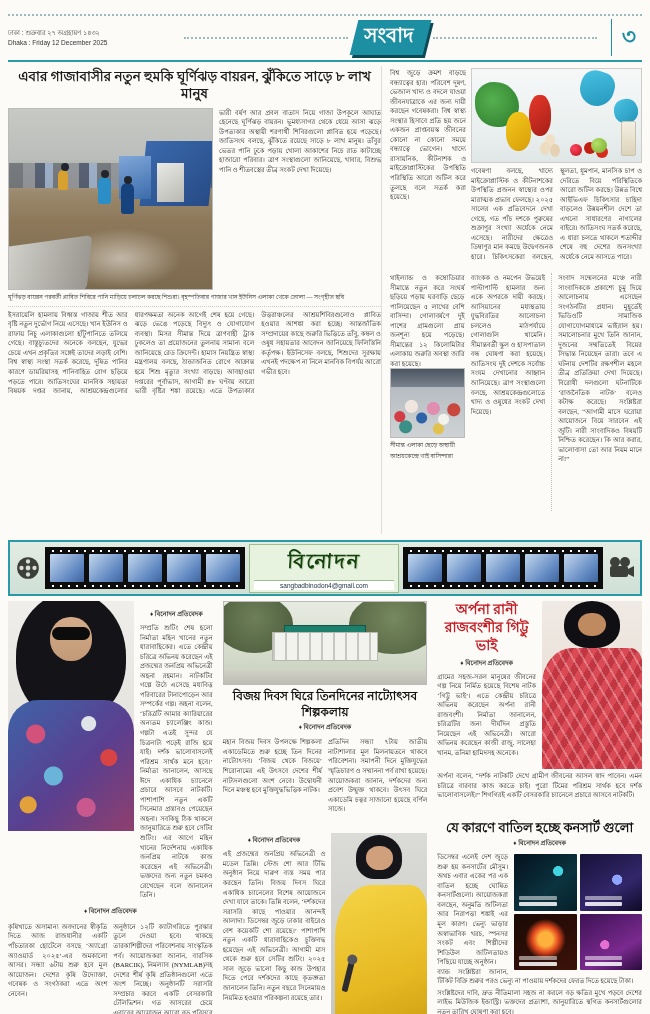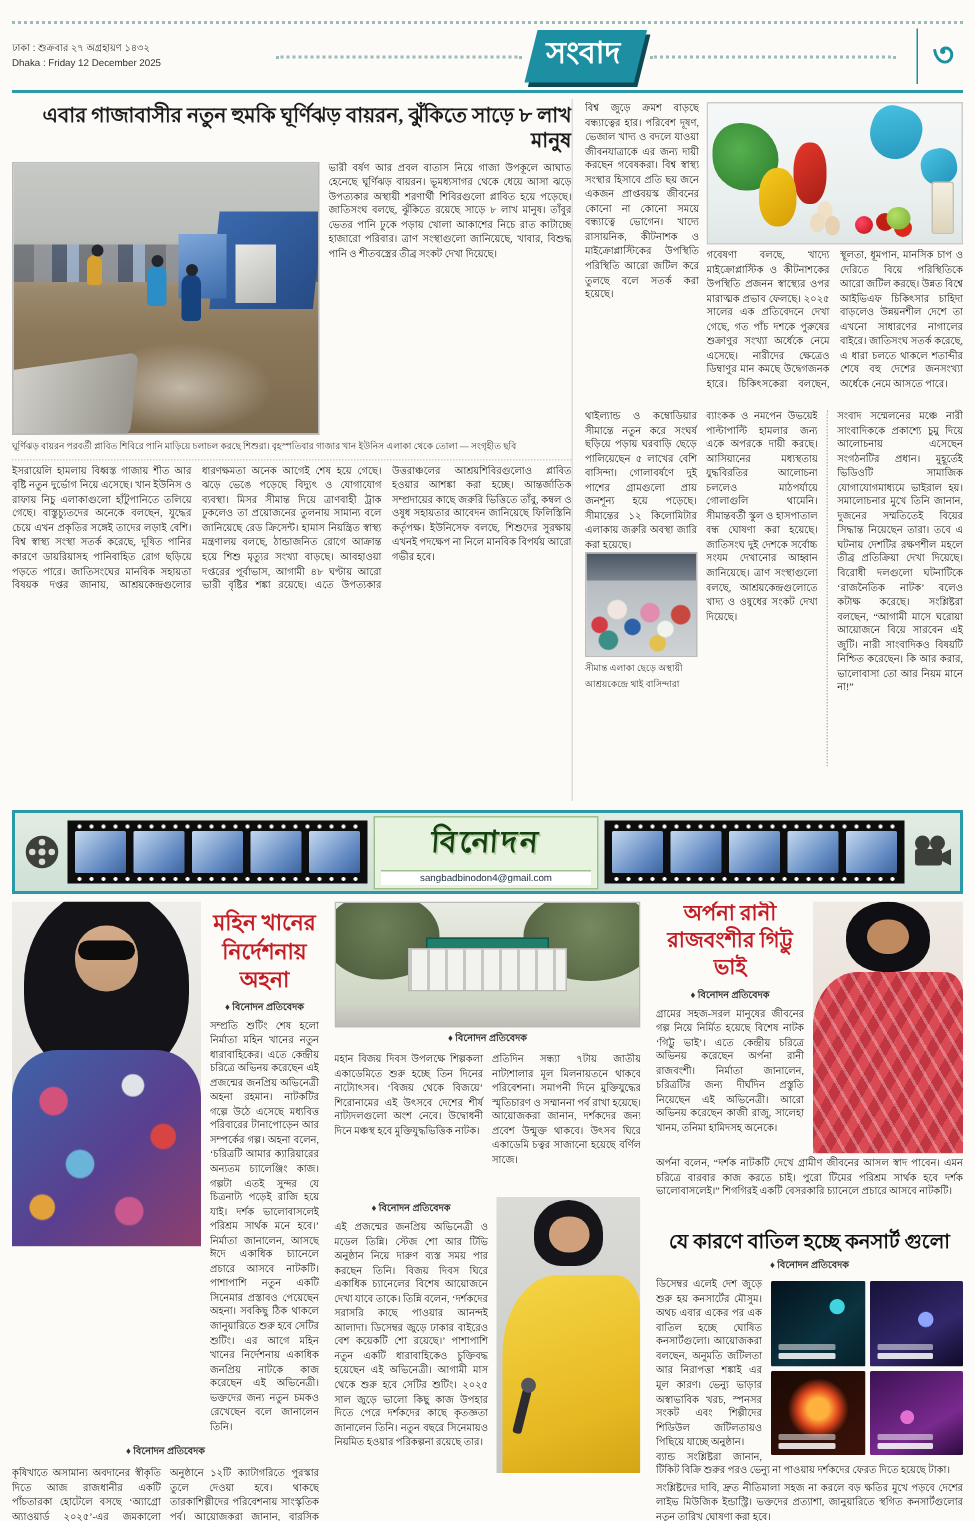--- a/index.html
+++ b/index.html
@@ -13,21 +13,21 @@
   .masthead { display:flex; align-items:center; gap:2px; }
   .mast-left { color:#1d8fa3; font-weight:bold; font-size:22px; letter-spacing:1px; }
   .mast-right { background:#1d8fa3; color:#fff; font-weight:bold; font-size:20px; padding:0 14px 2px 10px; transform:skewX(-14deg); box-shadow:3px 3px 0 #0e4a55; }
   .mast-right span { display:inline-block; transform:skewX(14deg); }
   .pageno { color:#1d8fa3; font-size:22px; font-weight:bold; border-left:1.5px solid #1d8fa3; padding:0 6px 0 10px; margin-left:8px; }
   .teal-rule { border-bottom:2.5px solid #2a9aa8; margin:4px 8px 0 8px; }
 
   
   .foreign { display:grid; grid-template-columns:373px 1fr; margin:4px 8px 0 8px; height:468px; overflow:hidden; }
   .f-right { border-left:1px solid #ddd; padding-left:8px; overflow:hidden; }
-  h1.headline { font-size:13.5px; font-weight:bold; line-height:1.25; text-align:right; padding:3px 0 5px 0; }
+  h1.headline { font-size:13.5px; font-weight:bold; line-height:1.25; text-align:center; padding:3px 0 5px 0; }
   .f-right h1.headline { font-size:12px; }
   .photo-row { display:flex; gap:6px; height:182px; }
   .newsbody { font-size:6.6px; line-height:1.45; text-align:justify; color:#222; overflow:hidden; }
   .side-col { flex:1; height:182px; }
   .caption { font-size:6px; color:#333; padding:2px 0 3px 0; border-bottom:1px dotted #ccc; margin-bottom:3px; }
   .cols3 { column-count:3; column-gap:7px; height:242px; }
   .cols2 { column-count:2; column-gap:7px; }
 
   
   .flood-photo { position:relative; width:205px; height:182px; flex:none; overflow:hidden; border:1px solid #bbb;
@@ -285,21 +285,20 @@
 
     <div class="ent-col">
       <article class="ahona-wrap">
         <div class="ahona-photo">
           <div class="ap-hair"></div>
           <div class="ap-face"></div>
           <div class="ap-shades"></div>
           <div class="ap-dress"></div>
         </div>
         <div class="ahona-right">
-          <h2 class="red-head">মহিন খানের নির্দেশনায় অহনা</h2>
           <div class="byline">♦ বিনোদন প্রতিবেদক</div>
           <div class="small-body">সম্প্রতি শুটিং শেষ হলো নির্মাতা মহিন খানের নতুন ধারাবাহিকের। এতে কেন্দ্রীয় চরিত্রে অভিনয় করেছেন এই প্রজন্মের জনপ্রিয় অভিনেত্রী অহনা রহমান। নাটকটির গল্পে উঠে এসেছে মধ্যবিত্ত পরিবারের টানাপোড়েন আর সম্পর্কের গল্প। অহনা বলেন, ‘চরিত্রটি আমার ক্যারিয়ারের অন্যতম চ্যালেঞ্জিং কাজ। গল্পটা এতই সুন্দর যে চিত্রনাট্য পড়েই রাজি হয়ে যাই। দর্শক ভালোবাসলেই পরিশ্রম সার্থক মনে হবে।’ নির্মাতা জানালেন, আসছে ঈদে একাধিক চ্যানেলে প্রচারে আসবে নাটকটি। পাশাপাশি নতুন একটি সিনেমার প্রস্তাবও পেয়েছেন অহনা। সবকিছু ঠিক থাকলে জানুয়ারিতে শুরু হবে সেটির শুটিং। এর আগে মহিন খানের নির্দেশনায় একাধিক জনপ্রিয় নাটকে কাজ করেছেন এই অভিনেত্রী। ভক্তদের জন্য নতুন চমকও রেখেছেন বলে জানালেন তিনি।</div>
         </div>
         <div class="clear"></div>
       </article>
 
       <article style="margin-top:4px;">
         <div class="byline">♦ বিনোদন প্রতিবেদক</div>
         <div class="agro-cols">
           <div class="agro-c">
@@ -313,20 +312,21 @@
 
     <div class="ent-col">
       <article>
         <div class="college-photo">
           <div class="cp-tree-l"></div>
           <div class="cp-tree-r"></div>
           <div class="cp-sign"></div>
           <div class="cp-building"></div>
           <div class="cp-road"></div>
         </div>
+        <h2 class="blk-head" style="margin-top:3px">বিজয় দিবস ঘিরে তিনদিনের নাট্যোৎসব শিল্পকলায়</h2>
         <div class="byline">♦ বিনোদন প্রতিবেদক</div>
         <div class="bijoy-cols">
           <div class="bijoy-c small-body">মহান বিজয় দিবস উপলক্ষে শিল্পকলা একাডেমিতে শুরু হচ্ছে তিন দিনের নাট্যোৎসব। ‘বিজয় থেকে বিজয়ে’ শিরোনামের এই উৎসবে দেশের শীর্ষ নাট্যদলগুলো অংশ নেবে। উদ্বোধনী দিনে মঞ্চস্থ হবে মুক্তিযুদ্ধভিত্তিক নাটক।</div>
           <div class="bijoy-c small-body">প্রতিদিন সন্ধ্যা ৭টায় জাতীয় নাট্যশালার মূল মিলনায়তনে থাকবে পরিবেশনা। সমাপনী দিনে মুক্তিযুদ্ধের স্মৃতিচারণ ও সম্মাননা পর্ব রাখা হয়েছে। আয়োজকরা জানান, দর্শকদের জন্য প্রবেশ উন্মুক্ত থাকবে। উৎসব ঘিরে একাডেমি চত্বর সাজানো হয়েছে বর্ণিল সাজে।</div>
         </div>
       </article>
 
       <article class="tinni-wrap">
         <div class="tinni-photo">
           <div class="tp-hair"></div>

